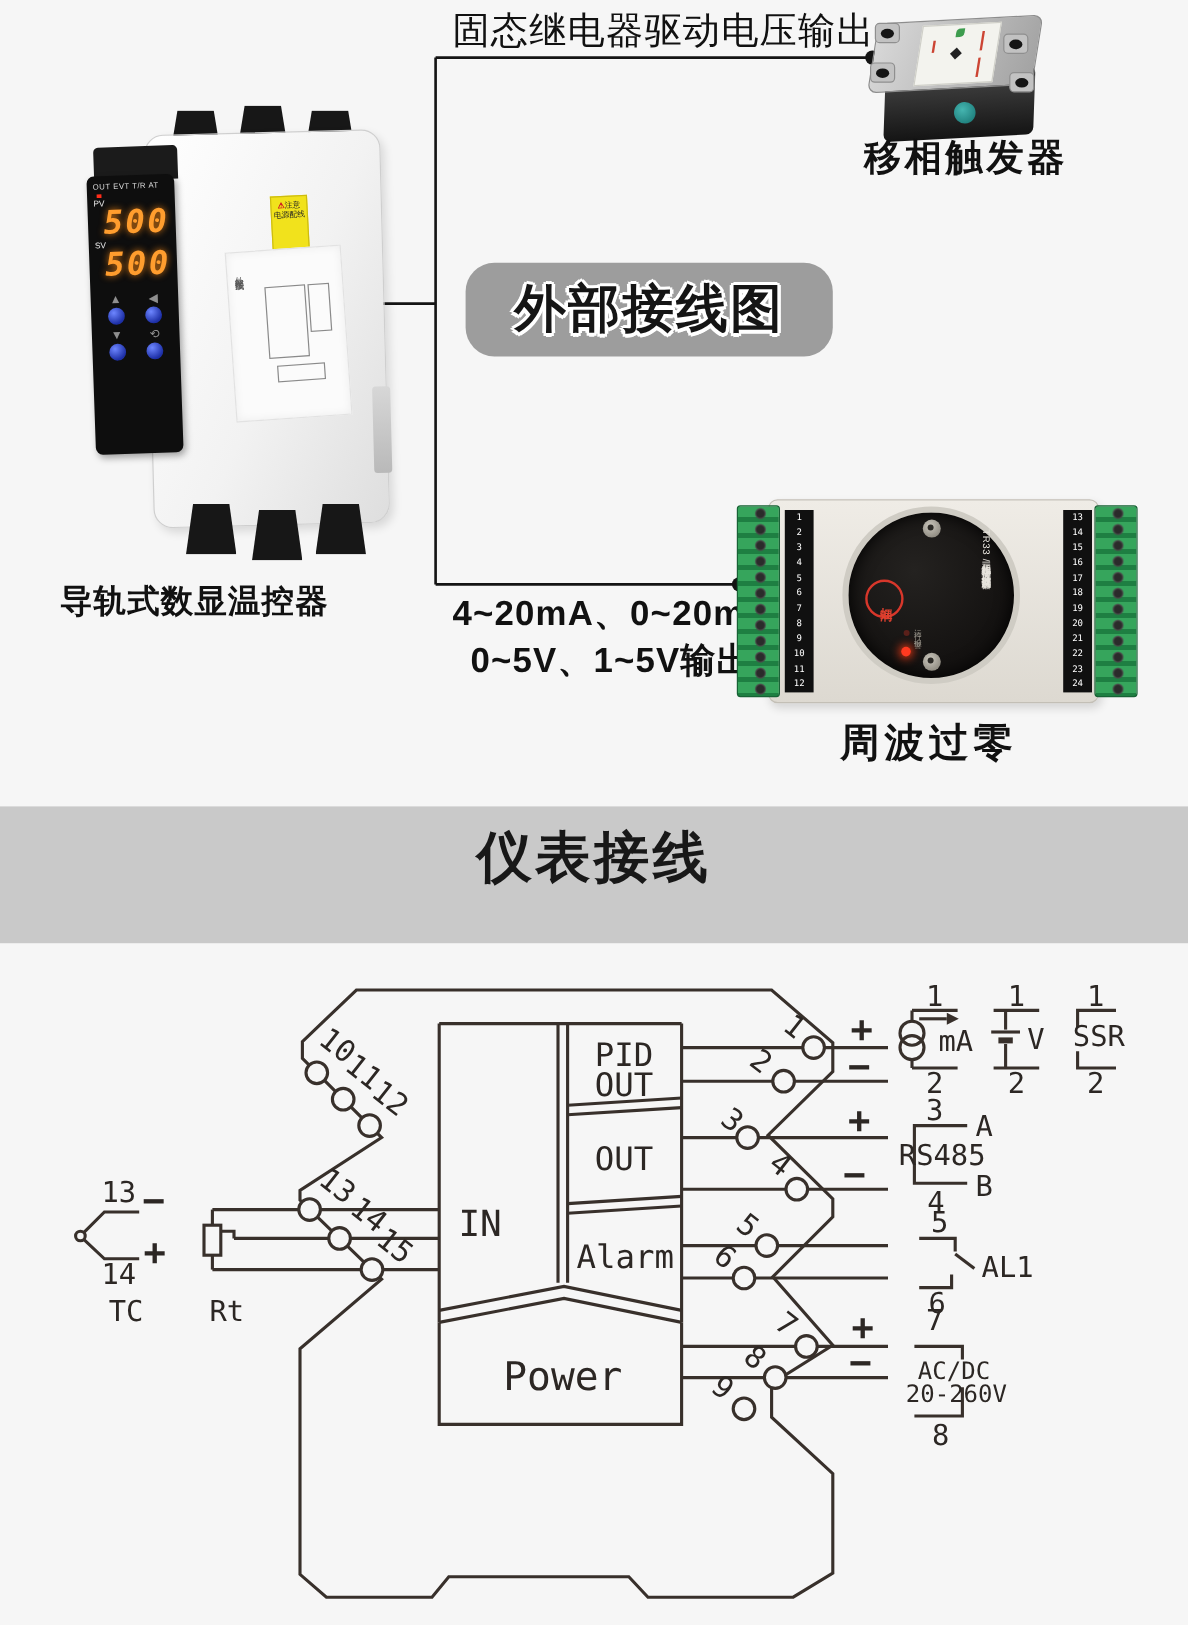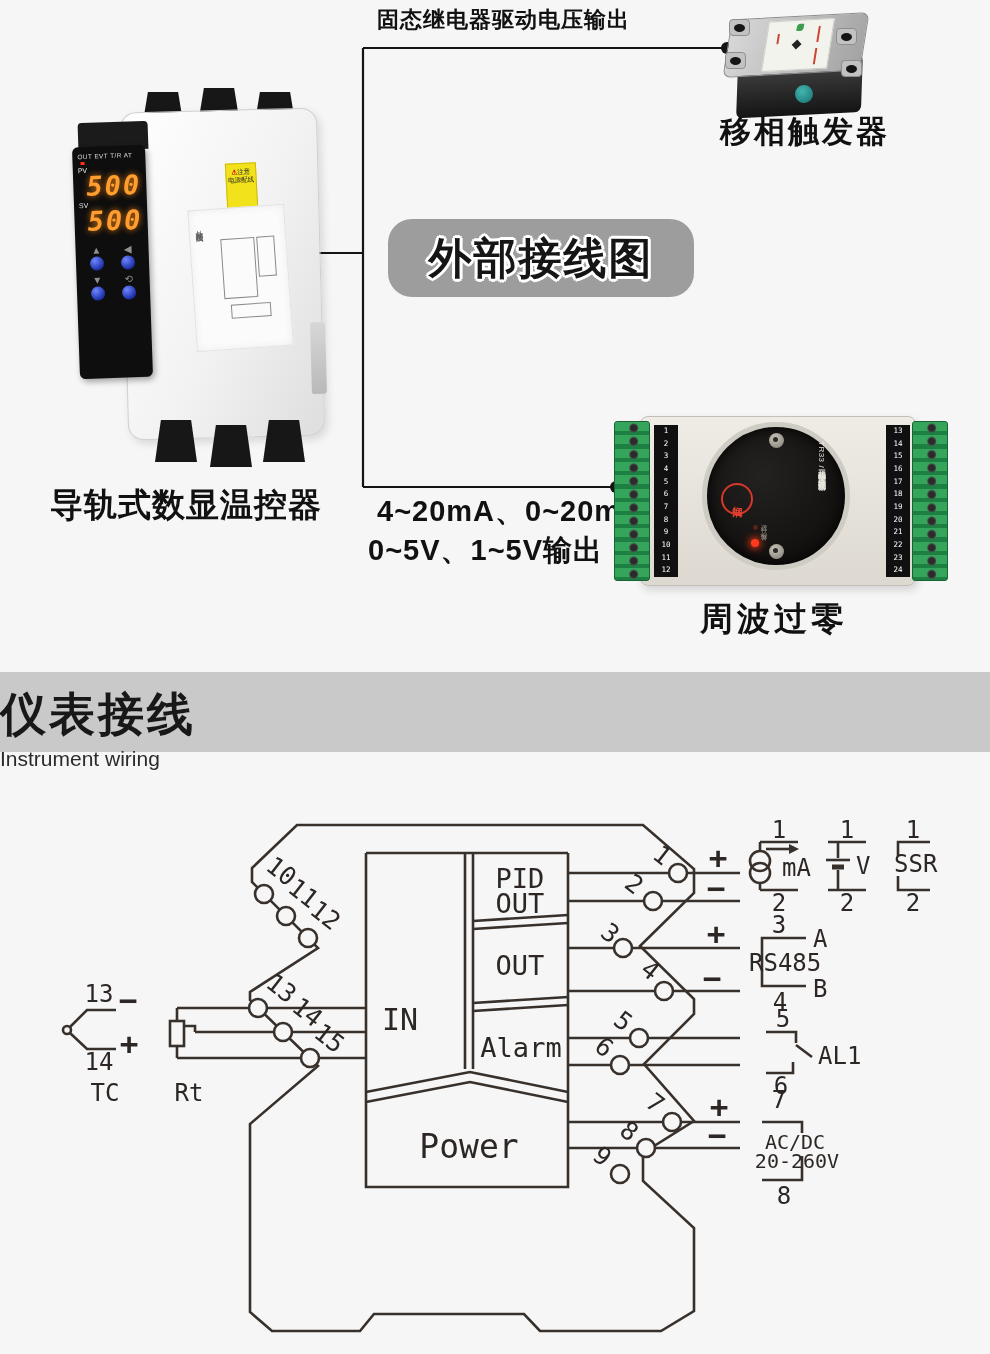--- a/index.html
+++ b/index.html
@@ -7,26 +7,26 @@
   body {
     position: relative;
     background: #f6f6f6;
     font-family: "Liberation Sans", sans-serif;
     color: #111;
     overflow: hidden;
   }
   .abs { position: absolute; }
 
   
-  .callout-top   { left:377px; top:5px;  font-size:22px; font-weight:700; letter-spacing:1px; }
+  .callout-top   { left:377px; top:5px;  font-size:31px; font-weight:400; letter-spacing:1px; }
   .cap-ssr       { left:720px; top:111px; font-size:31px; font-weight:800; letter-spacing:3px; }
-  .cap-ctrl      { left:50px;  top:483px; font-size:33px; font-weight:800; letter-spacing:1px; }
+  .cap-ctrl      { left:50px;  top:483px; font-size:27px; font-weight:800; letter-spacing:1px; }
   .cap-trig      { left:700px; top:597px; font-size:33px; font-weight:800; letter-spacing:4px; }
   .out-line1     { left:377px; top:492px; font-size:29px; font-weight:800; letter-spacing:1px; }
-  .out-line2     { left:368px; top:531px; font-size:29px; font-weight:800; letter-spacing:1px; }
+  .out-line2     { left:392px; top:531px; font-size:29px; font-weight:800; letter-spacing:1px; }
 
   .badge {
     left:388px; top:219px; width:306px; height:78px;
     background:#9d9d9d; border-radius:24px;
     text-align:center; line-height:78px;
     font-size:43px; font-weight:900; letter-spacing:2px; color:#151515;
     text-shadow:-3px 0 0 #fff,3px 0 0 #fff,0 -3px 0 #fff,0 3px 0 #fff,
                 -2px -2px 0 #fff,2px 2px 0 #fff,-2px 2px 0 #fff,2px -2px 0 #fff;
   }
 
@@ -113,21 +113,21 @@
     border-radius:50%; color:#e0402f; writing-mode:vertical-rl; font-size:10px; font-weight:700;
     text-align:center; line-height:28px; letter-spacing:1px; }
   .trig-ledtxt { position:absolute; left:52px; top:92px; writing-mode:vertical-rl; font-size:6.5px; color:#9a968c; letter-spacing:2px; }
   .trig-led1 { position:absolute; left:46px; top:98px; width:5px; height:5px; border-radius:50%; background:#5a201a; }
   .trig-led2 { position:absolute; left:44px; top:112px; width:8px; height:8px; border-radius:50%;
     background:#ff3a20; box-shadow:0 0 7px 2px rgba(255,60,20,.8); }
   .trig-model { position:absolute; right:18px; top:14px; height:120px; writing-mode:vertical-rl;
     font-size:8px; color:#e8e5de; letter-spacing:.5px; line-height:11px; }
 
   
-  .banner { left:0; top:672px; width:990px; height:80px; background:#c9c9c9; text-align:left; }
+  .banner { left:0; top:672px; width:990px; height:114px; background:#c9c9c9; text-align:center; }
   .banner-title { font-size:46px; font-weight:800; letter-spacing:3px; color:#181818; padding-top:12px; }
   .banner-sub { font-size:21px; color:#2b2b2b; margin-top:1px; }
 
   
   .wiring { left:0; top:786px; }
   .ln { stroke:#38302b; stroke-width:2.6; fill:none; stroke-linejoin:miter; stroke-linecap:butt; }
   .ln-thick { stroke:#38302b; stroke-width:5; fill:none; }
   .term { fill:#f6f6f6; stroke:#38302b; stroke-width:2.6; }
   text.dg { fill:#2c2724; font-family:"DejaVu Sans Mono", monospace; }
   .t-box   { font-size:27px; }
@@ -264,21 +264,20 @@
     <div class="trig-model">
       <span>TR33三相三线移相/周波过零</span>
       <span>可控硅调功触发器</span>
     </div>
   </div>
 </div>
 <div class="abs cap-trig">周波过零</div>
 
 <div class="abs banner">
   <div class="banner-title">仪表接线</div>
-  <div class="banner-sub">Instrument wiring</div>
 </div>
 
 <svg class="abs wiring" width="990" height="568" viewBox="0 786 990 568">
 
   <path class="ln" d="M297,825 L643,825 L694,869 L694,893 L640,946 L694,999 L694,1014 L644,1064 L694,1121 L643,1153 L643,1181 L694,1228 L694,1311 L661,1331 L540,1331 L524,1314 L374,1314 L360,1331 L272,1331 L250,1312 L250,1124 L318,1066 L250,1000 L250,992 L318,948 L252,882 L252,868 Z"></path>
 
   <g>
     <path class="ln" d="M366,853 H568"></path>
     <path class="ln" d="M366,853 V1102"></path>
     <path class="ln" d="M465,853 V1069"></path>

